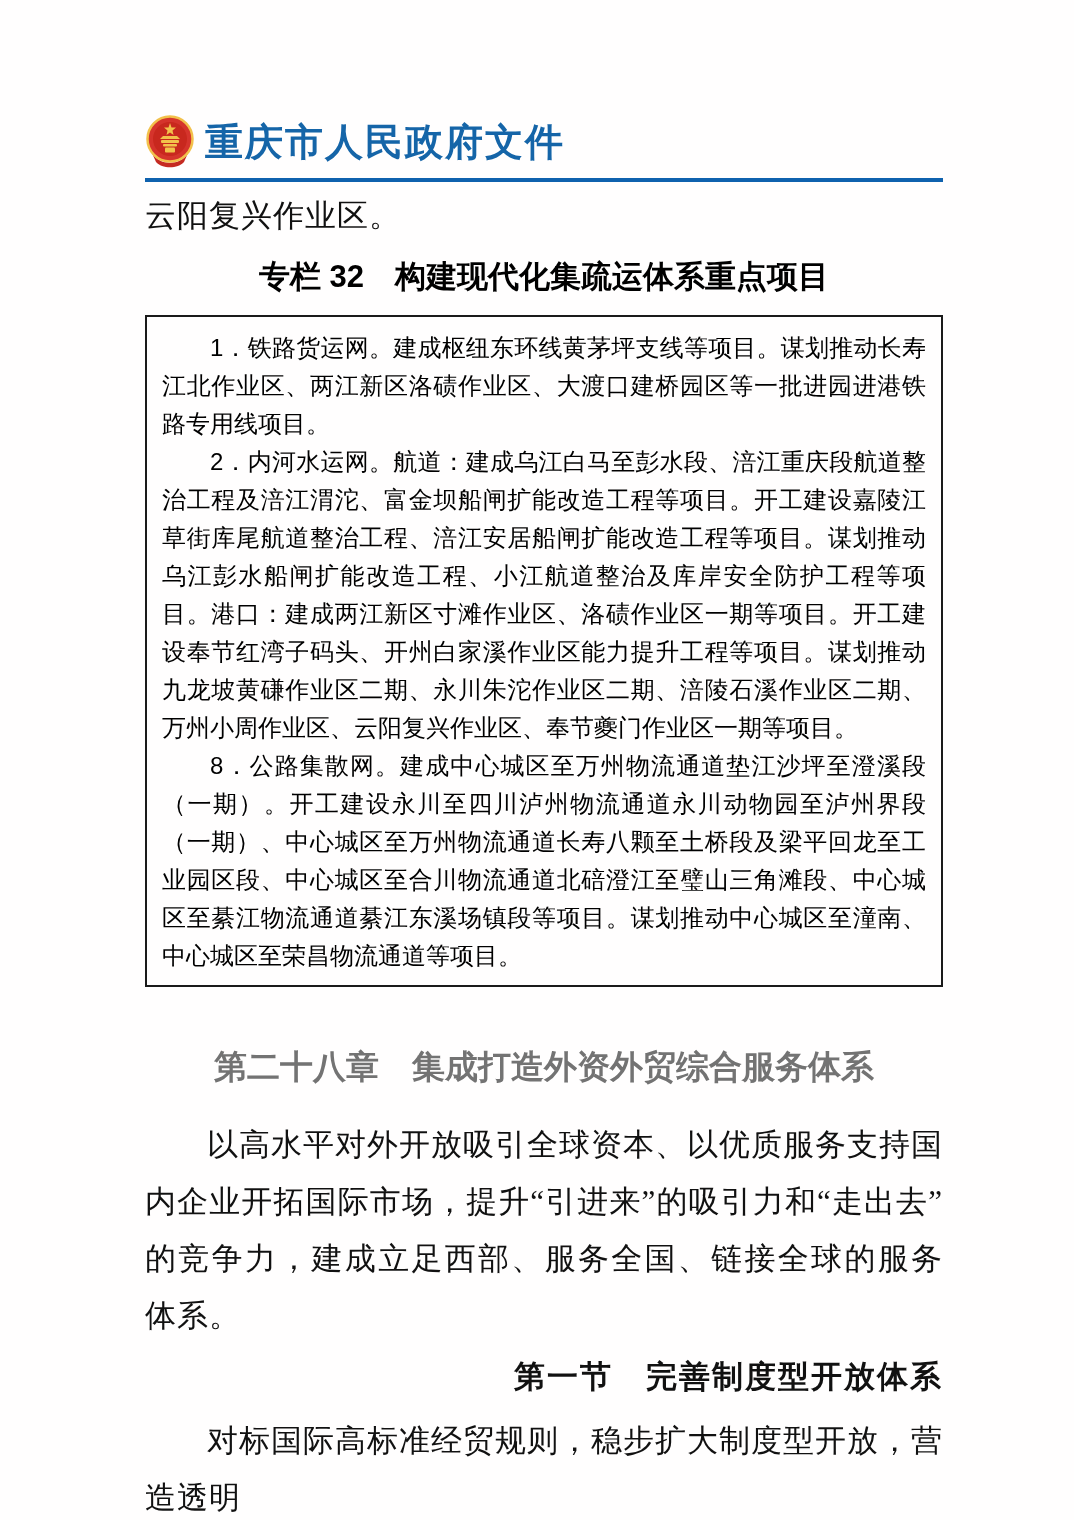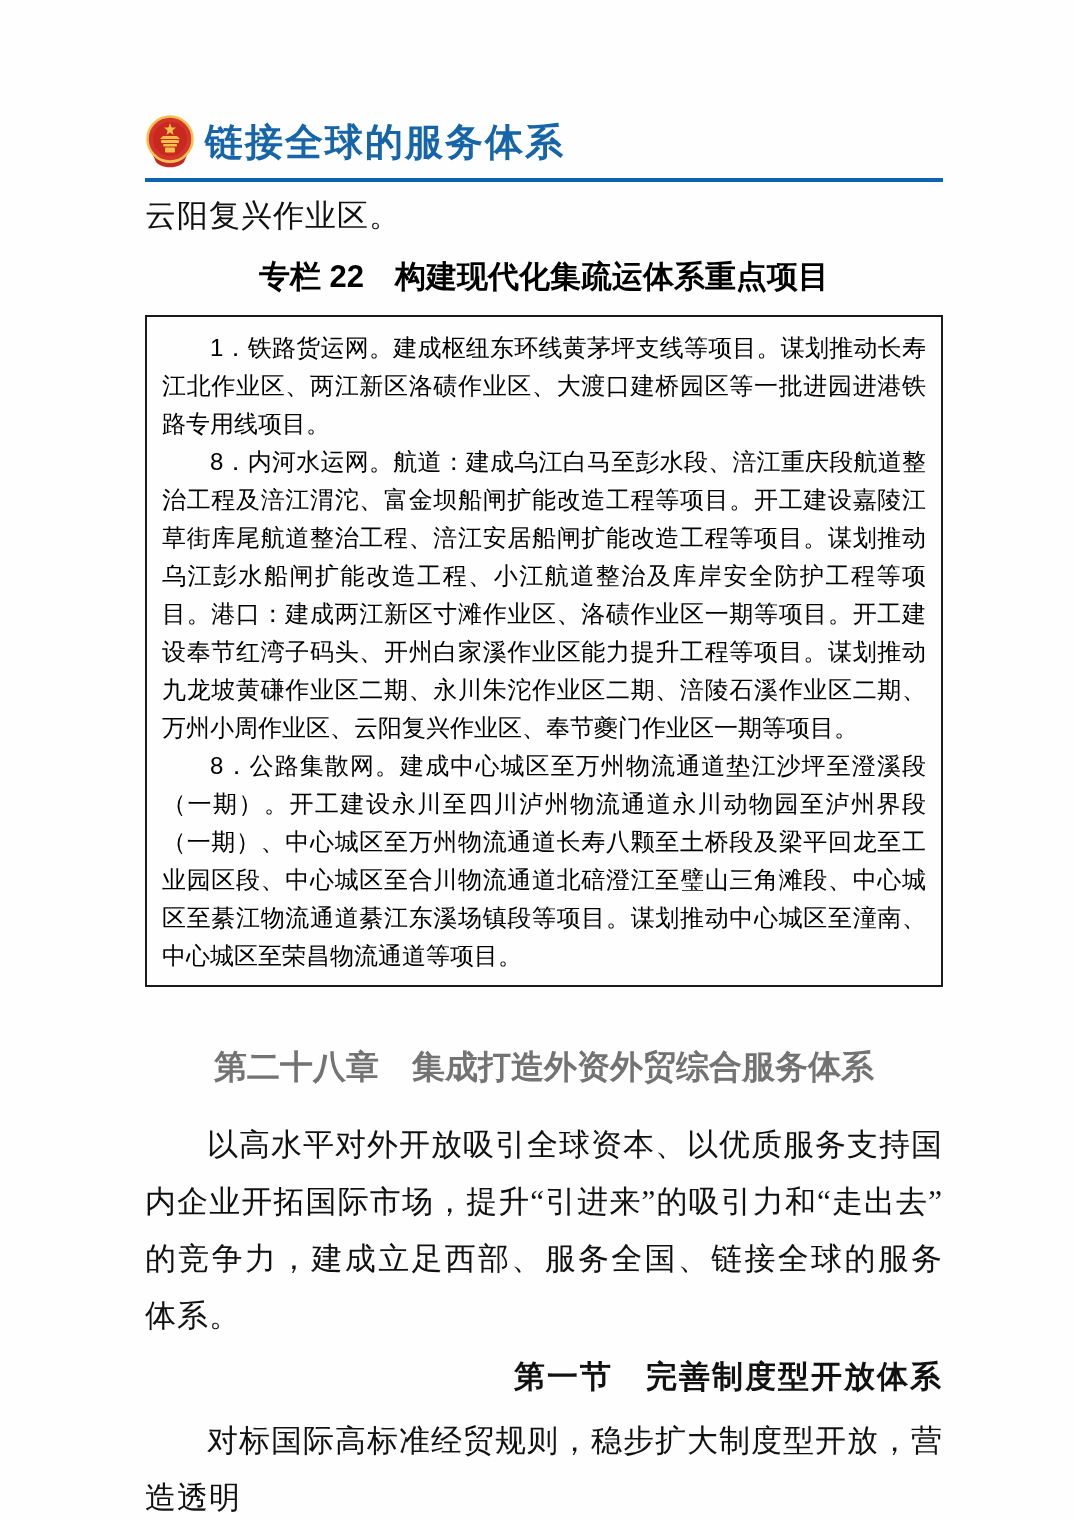--- a/index.html
+++ b/index.html
@@ -106,30 +106,30 @@
         <circle cx="50" cy="50" r="46" fill="#d5342c"></circle>
         <path d="M14 78 C 28 104, 72 104, 86 78 L 78 96 C 66 110, 34 110, 22 96 Z" fill="#c52a22"></path>
         <circle cx="50" cy="50" r="45" fill="none" stroke="#f2c14b" stroke-width="5"></circle>
         <circle cx="50" cy="50" r="34" fill="#c8281e"></circle>
         <polygon points="50,18 53,27 62,27 55,33 57,42 50,37 43,42 45,33 38,27 47,27" fill="#f2c14b"></polygon>
         <rect x="32" y="52" width="36" height="6" rx="2" fill="#f2c14b"></rect>
         <rect x="36" y="60" width="28" height="5" rx="2" fill="#f2c14b"></rect>
         <rect x="40" y="67" width="20" height="10" rx="2" fill="#f2c14b"></rect>
         <polygon points="30,50 70,50 64,44 36,44" fill="#f2c14b"></polygon>
       </svg>
-      <div class="header-title">链接全球的服务体系</div>
+      <div class="header-title">重庆市人民政府文件</div>
     </div>
     <div class="header-rule"></div>
 
     <p class="intro">云阳复兴作业区。</p>
 
-    <h2 class="box-title">专栏 22　构建现代化集疏运体系重点项目</h2>
+    <h2 class="box-title">专栏 32　构建现代化集疏运体系重点项目</h2>
     <div class="project-box">
       <p>1．铁路货运网。建成枢纽东环线黄茅坪支线等项目。谋划推动长寿江北作业区、两江新区洛碛作业区、大渡口建桥园区等一批进园进港铁路专用线项目。</p>
-      <p>8．内河水运网。航道：建成乌江白马至彭水段、涪江重庆段航道整治工程及涪江渭沱、富金坝船闸扩能改造工程等项目。开工建设嘉陵江草街库尾航道整治工程、涪江安居船闸扩能改造工程等项目。谋划推动乌江彭水船闸扩能改造工程、小江航道整治及库岸安全防护工程等项目。港口：建成两江新区寸滩作业区、洛碛作业区一期等项目。开工建设奉节红湾子码头、开州白家溪作业区能力提升工程等项目。谋划推动九龙坡黄磏作业区二期、永川朱沱作业区二期、涪陵石溪作业区二期、万州小周作业区、云阳复兴作业区、奉节夔门作业区一期等项目。</p>
+      <p>2．内河水运网。航道：建成乌江白马至彭水段、涪江重庆段航道整治工程及涪江渭沱、富金坝船闸扩能改造工程等项目。开工建设嘉陵江草街库尾航道整治工程、涪江安居船闸扩能改造工程等项目。谋划推动乌江彭水船闸扩能改造工程、小江航道整治及库岸安全防护工程等项目。港口：建成两江新区寸滩作业区、洛碛作业区一期等项目。开工建设奉节红湾子码头、开州白家溪作业区能力提升工程等项目。谋划推动九龙坡黄磏作业区二期、永川朱沱作业区二期、涪陵石溪作业区二期、万州小周作业区、云阳复兴作业区、奉节夔门作业区一期等项目。</p>
       <p>8．公路集散网。建成中心城区至万州物流通道垫江沙坪至澄溪段（一期）。开工建设永川至四川泸州物流通道永川动物园至泸州界段（一期）、中心城区至万州物流通道长寿八颗至土桥段及梁平回龙至工业园区段、中心城区至合川物流通道北碚澄江至璧山三角滩段、中心城区至綦江物流通道綦江东溪场镇段等项目。谋划推动中心城区至潼南、中心城区至荣昌物流通道等项目。</p>
     </div>
 
     <h2 class="chapter-title">第二十八章　集成打造外资外贸综合服务体系</h2>
     <p class="body-para">以高水平对外开放吸引全球资本、以优质服务支持国内企业开拓国际市场，提升“引进来”的吸引力和“走出去”的竞争力，建成立足西部、服务全国、链接全球的服务体系。</p>
 
     <h3 class="section-title">第一节　完善制度型开放体系</h3>
     <p class="body-para last">对标国际高标准经贸规则，稳步扩大制度型开放，营造透明</p>
 
   </div>

